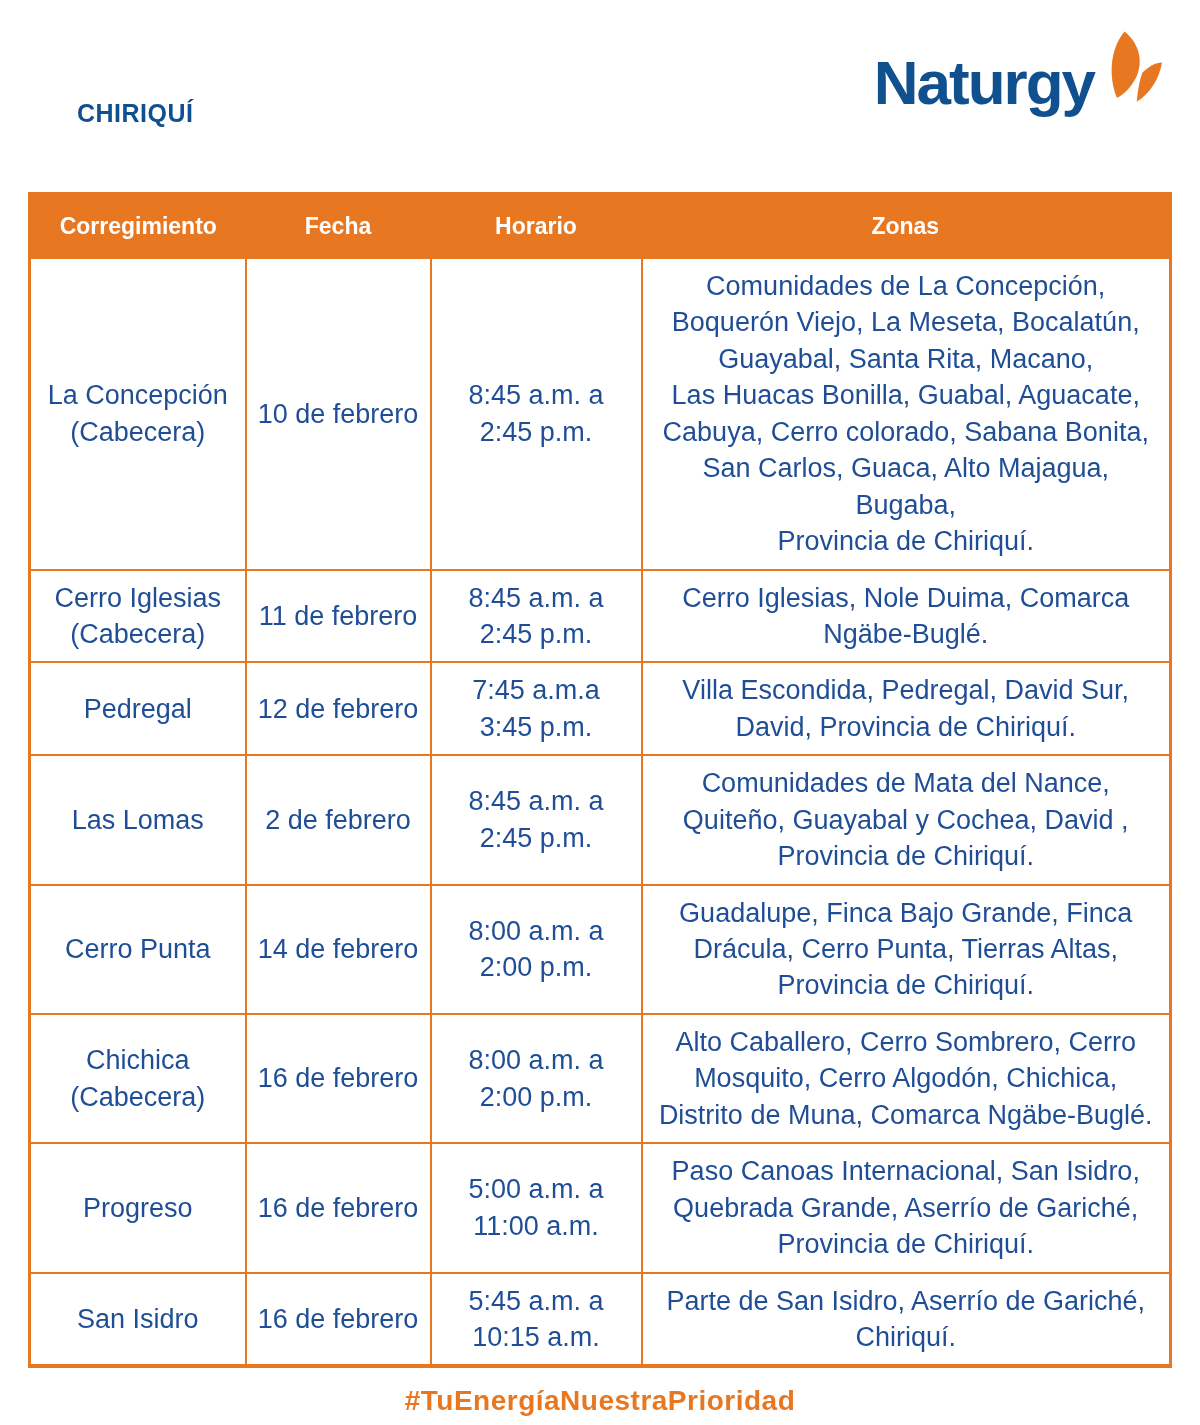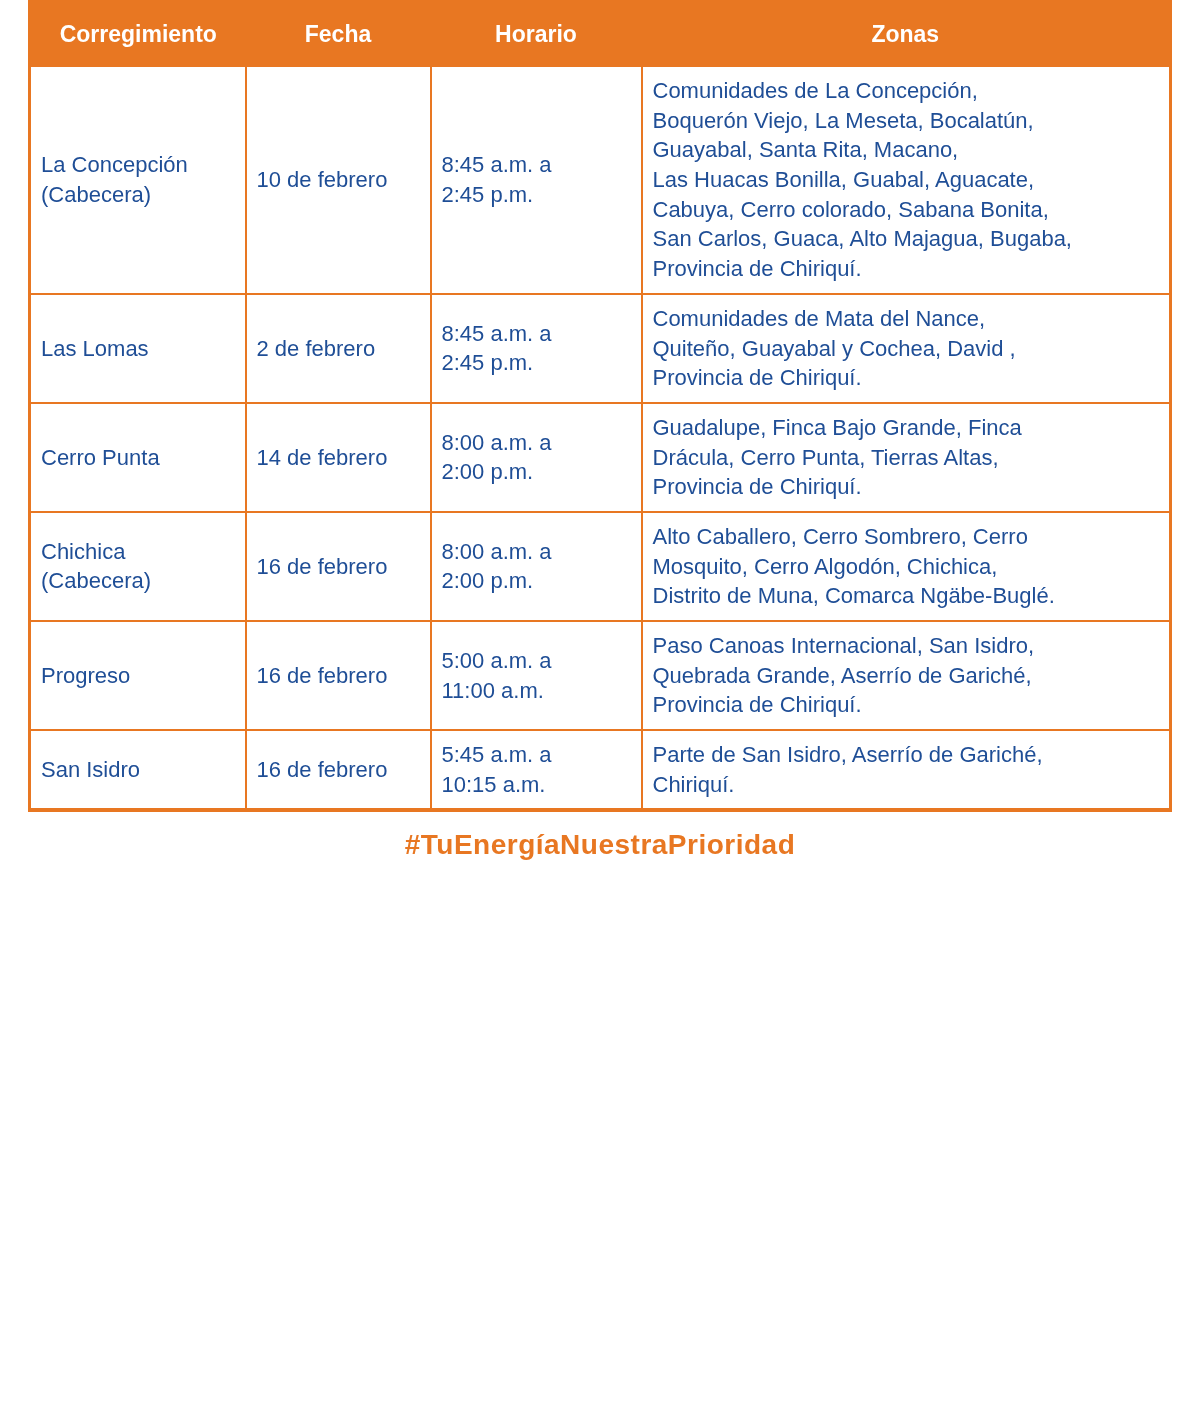--- a/index.html
+++ b/index.html
@@ -52,40 +52,42 @@
   
   .table-wrap {
     margin: 0 28px;
   }
   table.schedule {
     width: 100%;
     border-collapse: collapse;
     border: 3px solid var(--orange);
     border-bottom-width: 4px;
     table-layout: fixed;
+    margin-top: 44px;
   }
   col.c-corregimiento { width: 216px; }
   col.c-fecha         { width: 185px; }
   col.c-horario       { width: 211px; }
   col.c-zonas         { width: auto;  }
   thead th {
     background: var(--orange);
     color: #ffffff;
     font-size: 23px;
     font-weight: bold;
     height: 62px;
     padding: 0;
     border: 0;
     text-align: center;
   }
   tbody td {
     border: 2px solid var(--orange);
     color: var(--text-blue);
-    font-size: 22px;
+    font-size: 27px;
     line-height: 1.35;
+    text-align: center;
     vertical-align: middle;
     padding: 9px 10px;
     white-space: pre-line;
     overflow-wrap: break-word;
   }
   
   .hashtag {
     text-align: center;
     margin-top: 17px;
     padding-bottom: 20px;
@@ -93,20 +95,33 @@
     font-weight: bold;
     color: var(--orange);
     letter-spacing: 0.5px;
   }
 </style>
 </head>
 <body>
 
 <div class="page">
 
+  <div class="header">
+    <div class="region-title">CHIRIQUÍ</div>
+
+    <div class="logo">
+      <span class="logo-text">Naturgy</span>
+      <span class="logo-mark">
+        <svg viewBox="0 0 64 80" width="60" height="76" aria-hidden="true">
+          <path d="M24 1 C 38 12, 44 30, 38 46 C 34 57, 26 66, 16 72 C 7 50, 8 20, 24 1 Z" fill="#E87722"></path>
+          <path d="M43 45 C 50 38, 57 34, 64 34 C 61 52, 51 67, 37 76 C 38 65, 40 53, 43 45 Z" fill="#E87722"></path>
+        </svg>
+      </span>
+    </div>
+  </div>
 
   <div class="table-wrap">
     <table class="schedule">
       <colgroup>
         <col class="c-corregimiento">
         <col class="c-fecha">
         <col class="c-horario">
         <col class="c-zonas">
       </colgroup>
       <thead>
@@ -126,22 +141,39 @@
 2:45 p.m.</td>
     <td>Comunidades de La Concepción,
 Boquerón Viejo, La Meseta, Bocalatún,
 Guayabal, Santa Rita, Macano,
 Las Huacas Bonilla, Guabal, Aguacate,
 Cabuya, Cerro colorado, Sabana Bonita,
 San Carlos, Guaca, Alto Majagua, Bugaba,
 Provincia de Chiriquí.</td>
   </tr>
 
-
-
+  <tr>
+    <td>Cerro Iglesias
+(Cabecera)</td>
+    <td>11 de febrero</td>
+    <td>8:45 a.m. a
+2:45 p.m.</td>
+    <td>Cerro Iglesias, Nole Duima, Comarca
+Ngäbe-Buglé.</td>
+  </tr>
+
+
+  <tr>
+    <td>Pedregal</td>
+    <td>12 de febrero</td>
+    <td>7:45 a.m.a
+3:45 p.m.</td>
+    <td>Villa Escondida, Pedregal, David Sur,
+David, Provincia de Chiriquí.</td>
+  </tr>
 
   <tr>
     <td>Las Lomas</td>
     <td>2 de febrero</td>
     <td>8:45 a.m. a
 2:45 p.m.</td>
     <td>Comunidades de Mata del Nance,
 Quiteño, Guayabal y Cochea, David ,
 Provincia de Chiriquí.</td>
   </tr>

